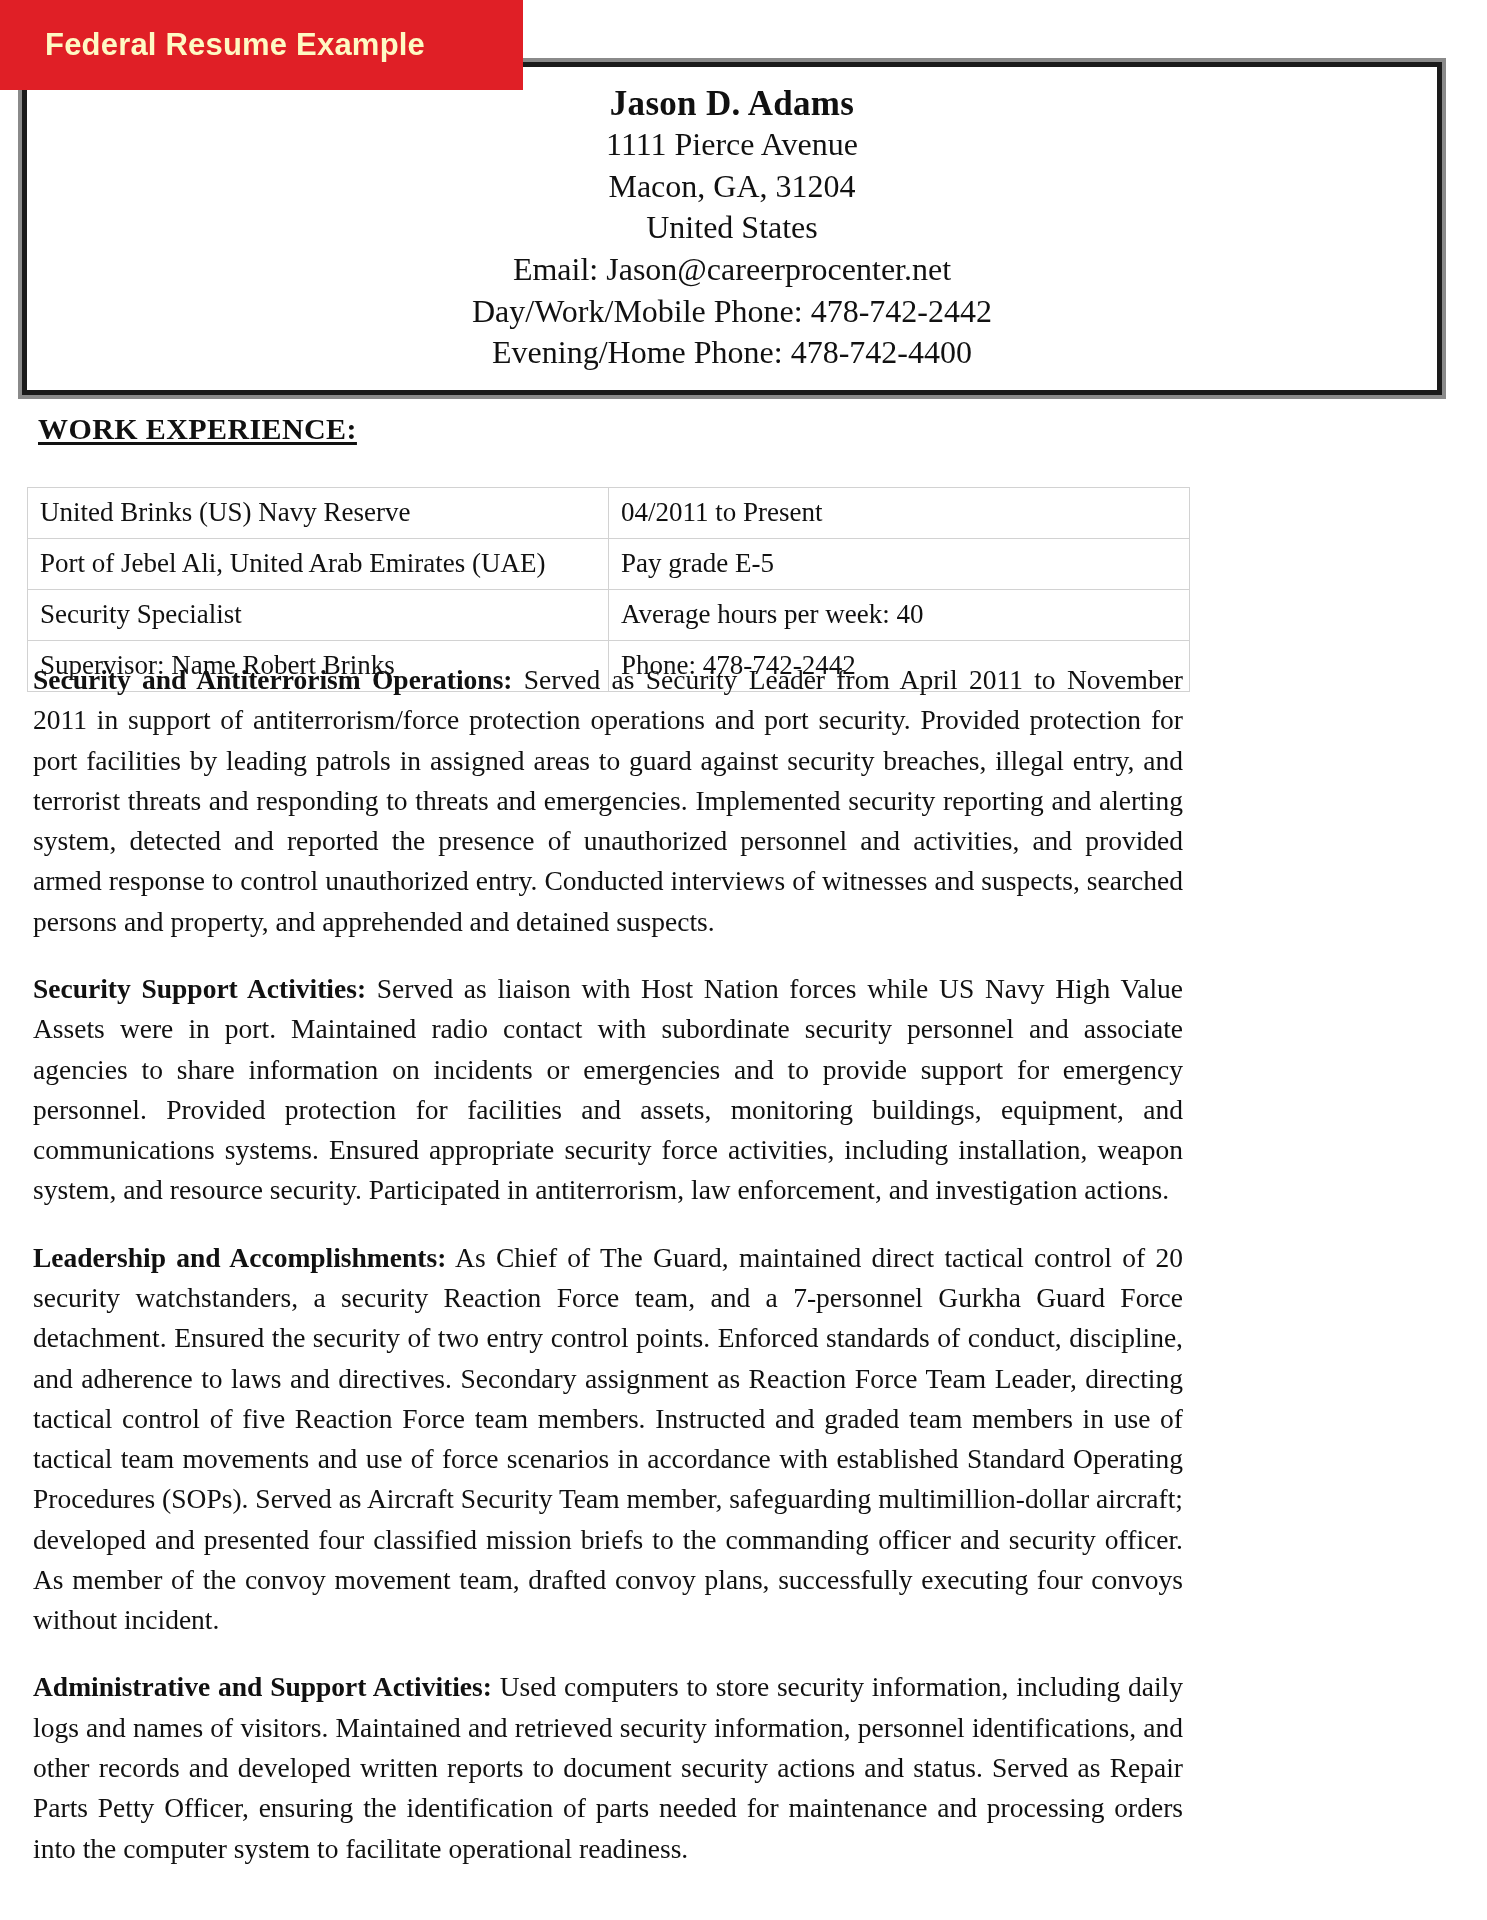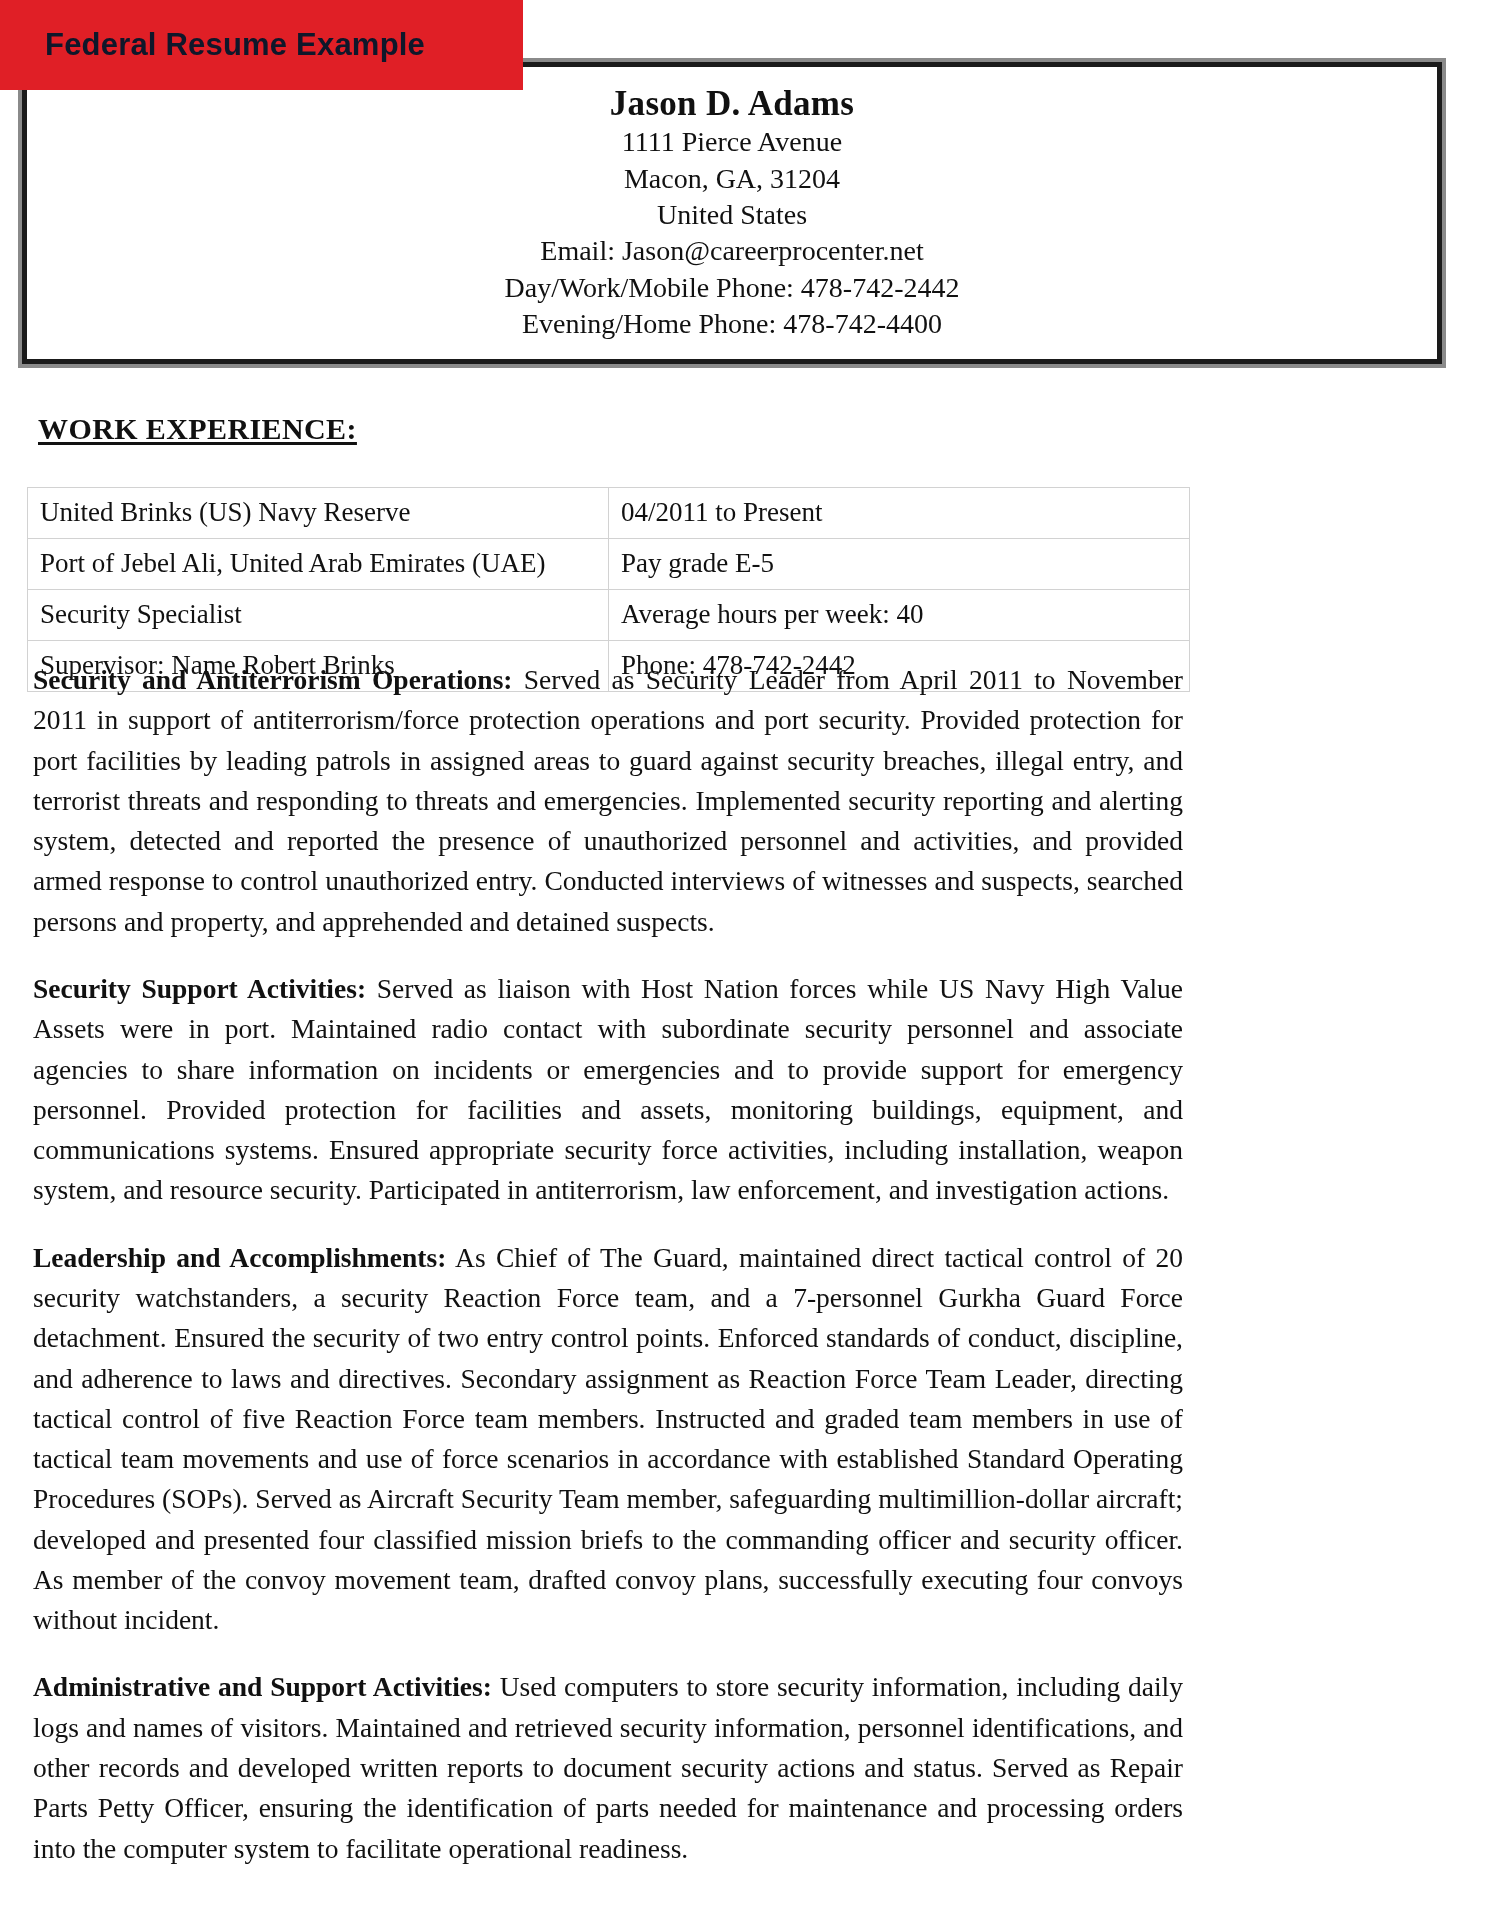--- a/index.html
+++ b/index.html
@@ -25,21 +25,21 @@
     height: 90px;
     background: #e01f26;
     z-index: 20;
     display: flex;
     align-items: center;
   }
   .banner-label {
     font-family: "Liberation Sans", "DejaVu Sans", sans-serif;
     font-weight: bold;
     font-size: 31px;
-    color: #0f172a;
+    color: #fef9c3;
     letter-spacing: 0.2px;
     margin-left: 45px;
   }
 
   
   .header-box-wrap {
     position: absolute;
     left: 22px;
     top: 62px;
     width: 1420px;
@@ -52,21 +52,21 @@
     padding: 16px 10px 16px 10px;
     text-align: center;
   }
   .applicant-name {
     font-size: 35px;
     font-weight: bold;
     line-height: 1.18;
     letter-spacing: 0.3px;
   }
   .contact-line {
-    font-size: 28px;
+    font-size: 32px;
     line-height: 1.30;
   }
 
   
   .section-heading {
     position: absolute;
     left: 38px;
     top: 412px;
     font-size: 30px;
     font-weight: bold;

